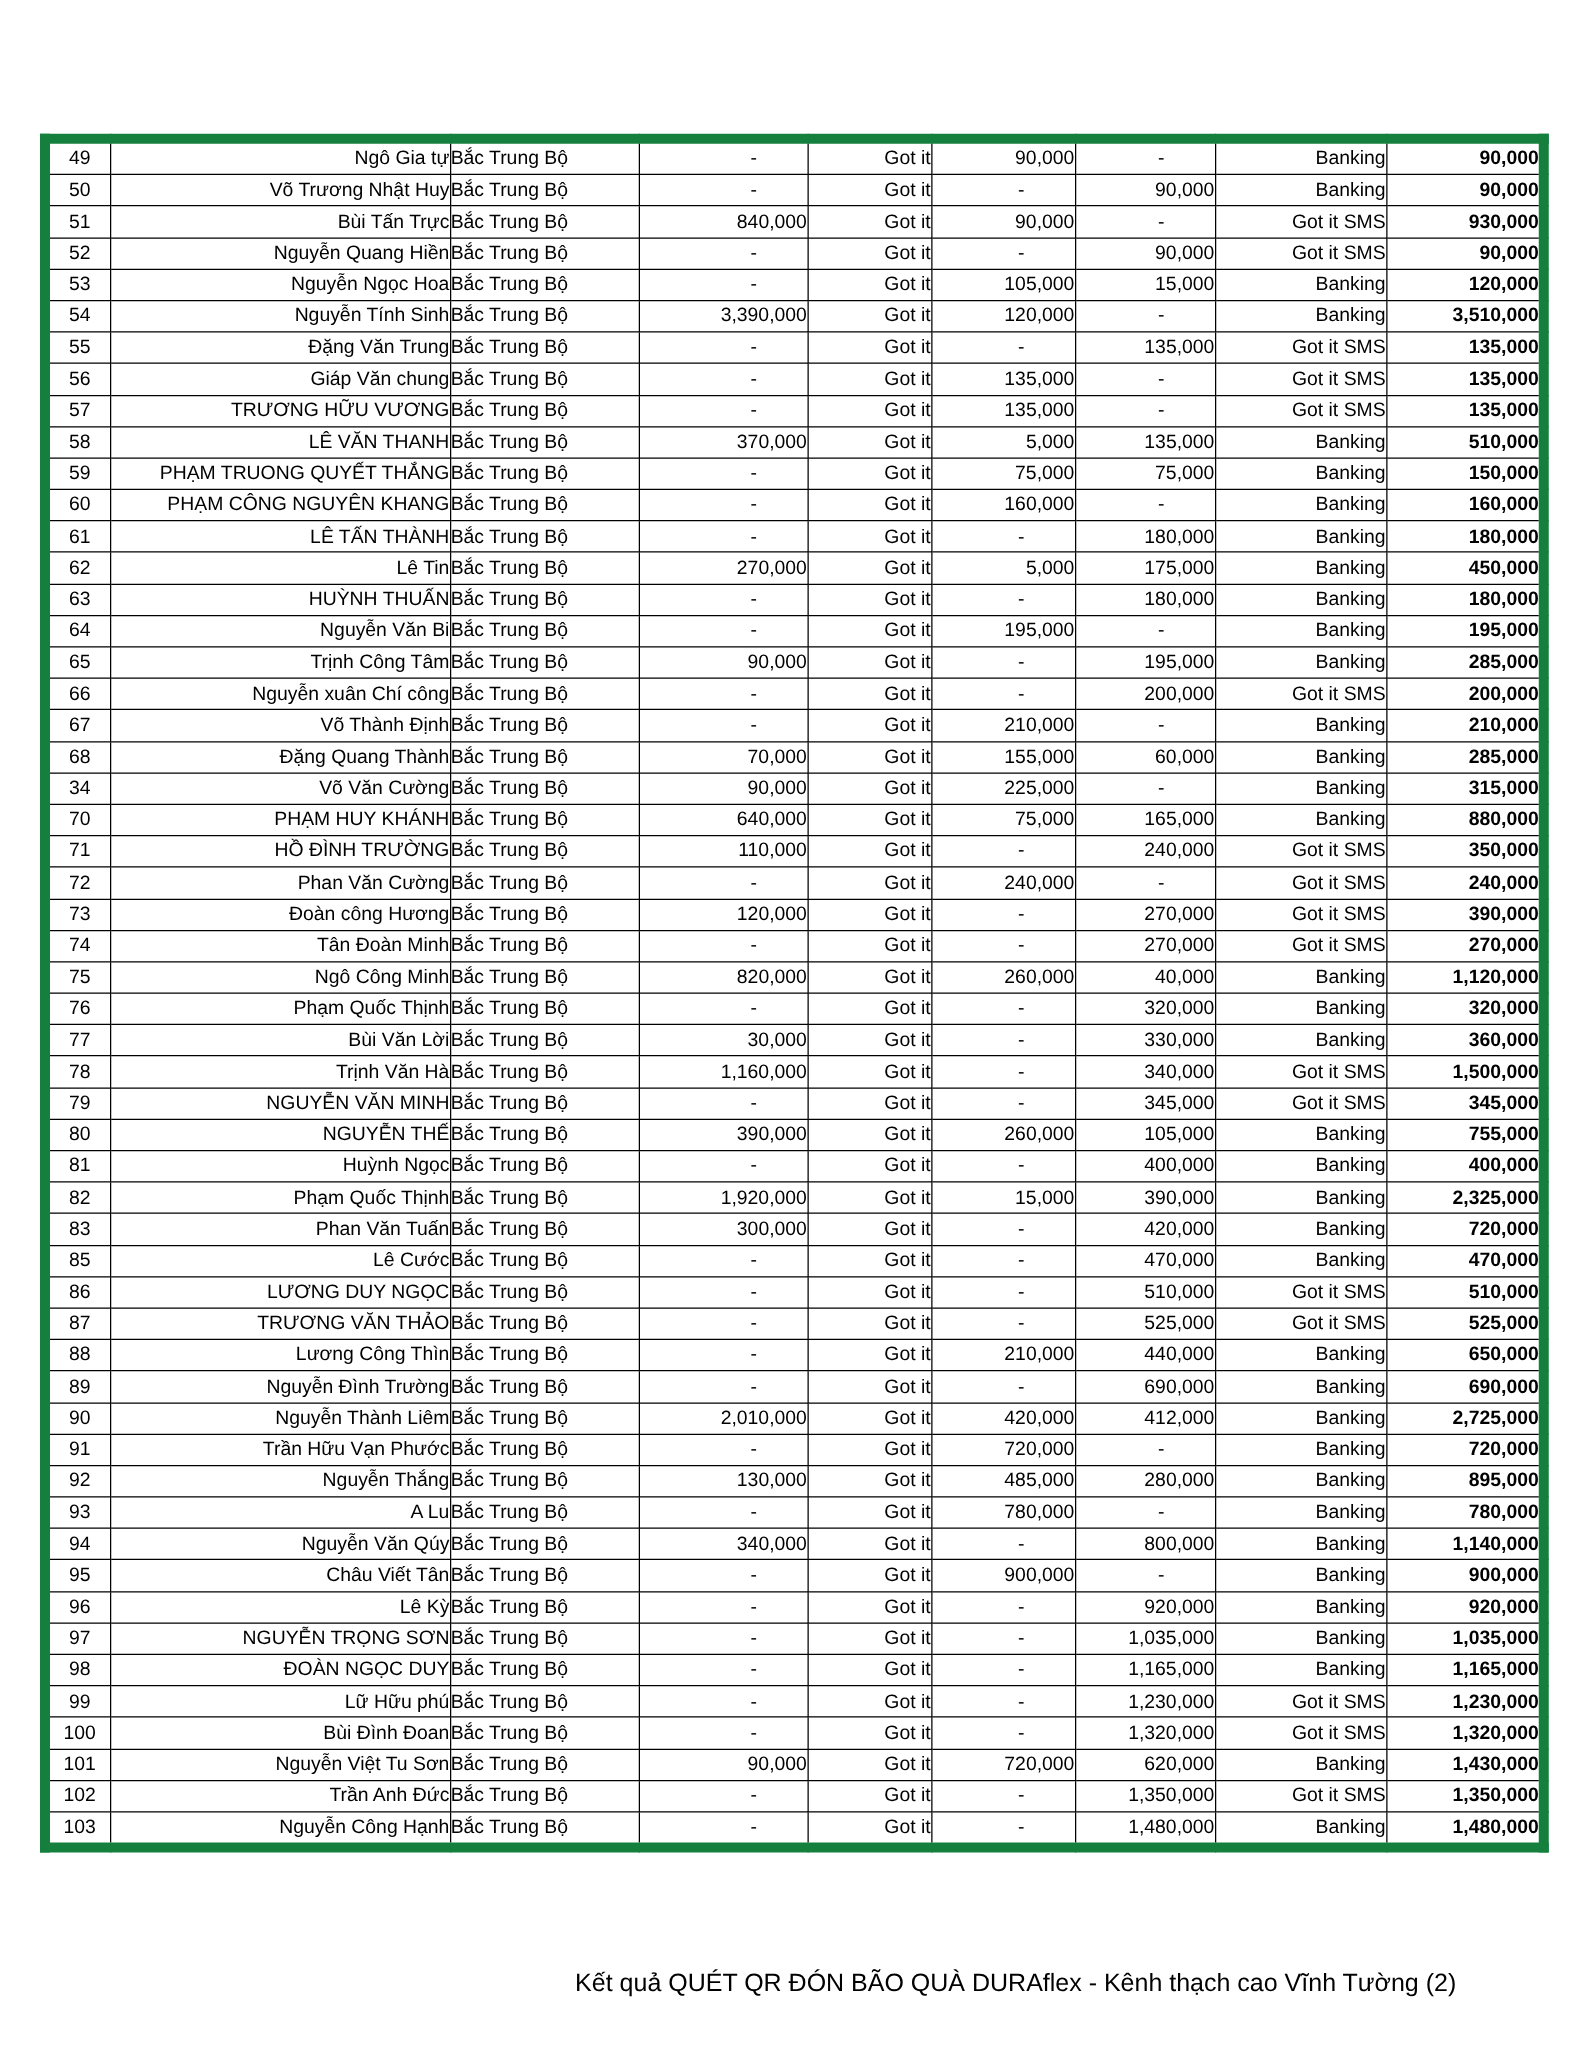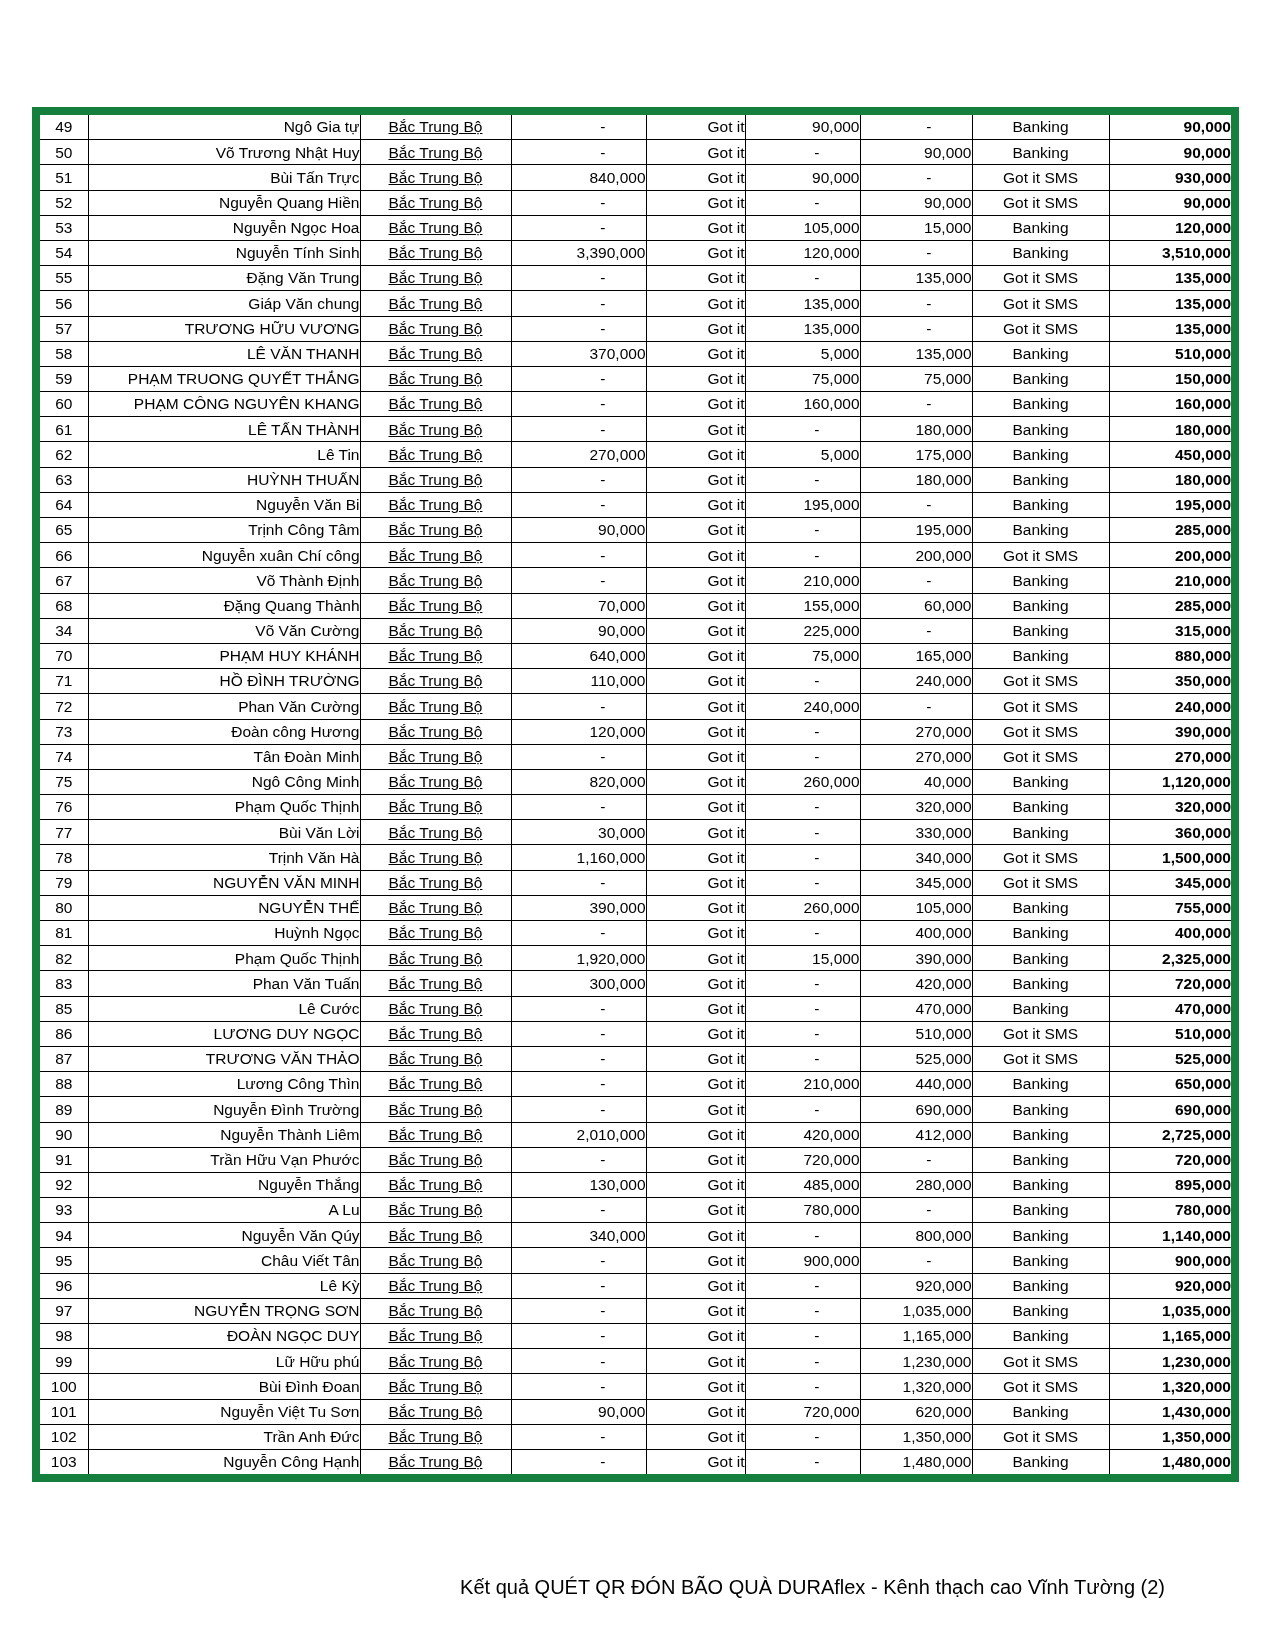--- a/index.html
+++ b/index.html
@@ -29,25 +29,25 @@
     height: 24.2px;
     padding: 0;
     font-size: 15.5px;
     line-height: 1;
     white-space: nowrap;
     overflow: hidden;
     color: #000000;
   }
   td.c-stt    { text-align: center; }
   td.c-name   { text-align: right; }
-  td.c-region { text-align: center; text-decoration: underline; }
+  td.c-region { text-align: left; }
   td.c-amt    { text-align: right; padding-right: 12px; }
   td.c-amt.dash { padding-right: 40px; }
   td.c-got    { text-align: right; }
-  td.c-method { text-align: center; padding-left: 9px; }
+  td.c-method { text-align: right; padding-left: 9px; }
   td.c-total  { text-align: right; padding-right: 10px; font-weight: bold; }
   .footer-line {
     position: absolute;
     left: 38px;
     top: 1576px;
     width: 1199px;
     text-align: right;
     padding-right: 72px;
     box-sizing: border-box;
     font-size: 20px;

